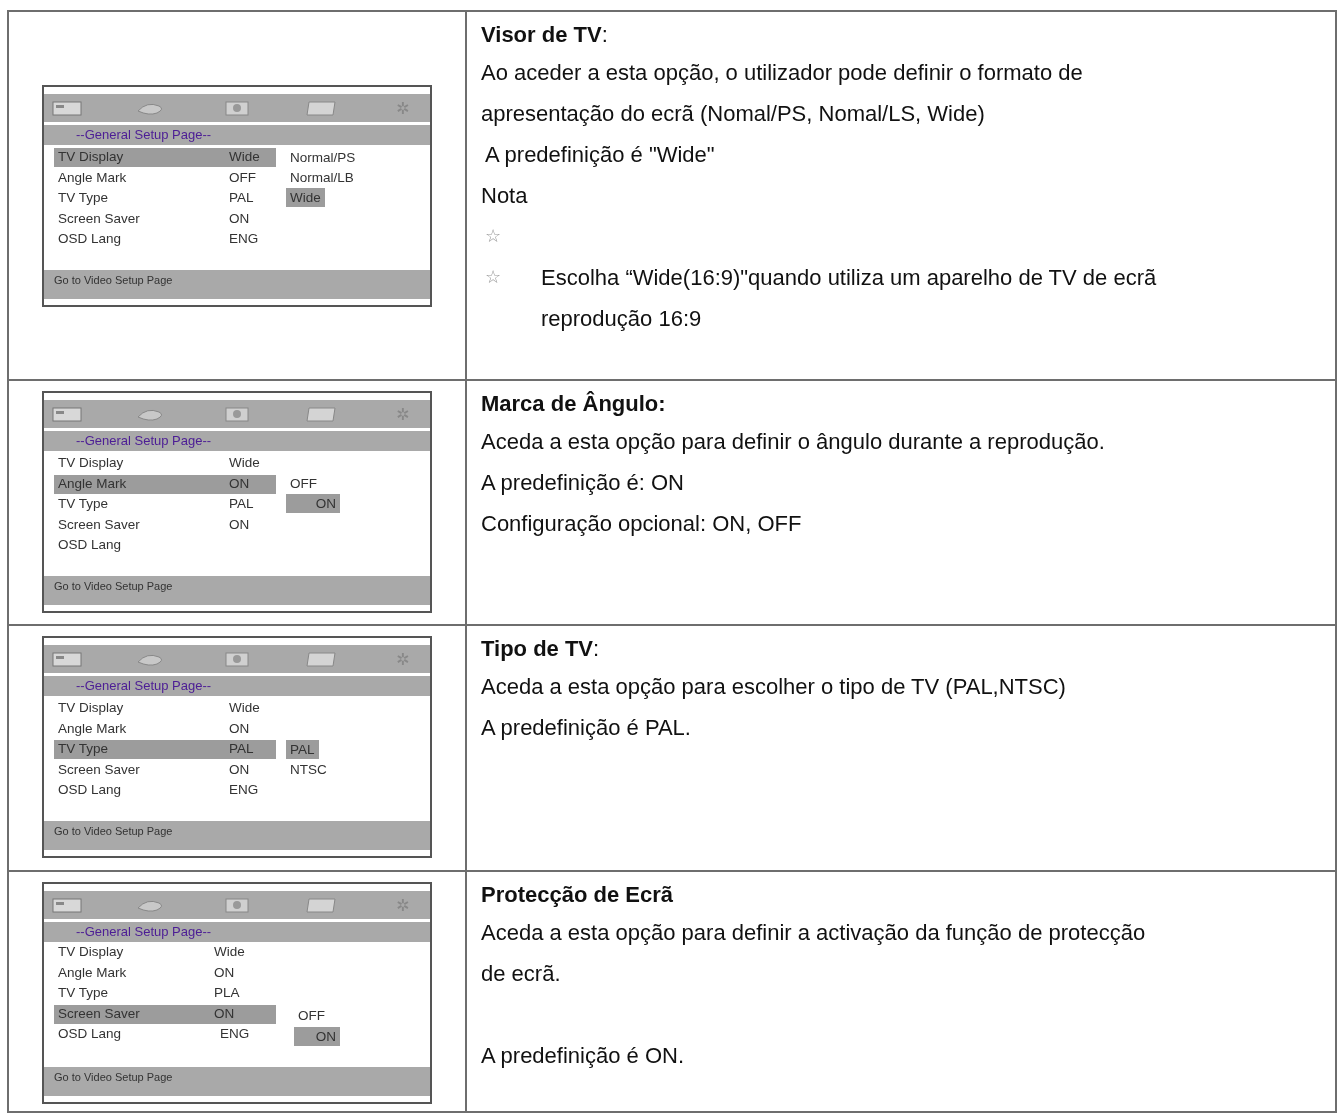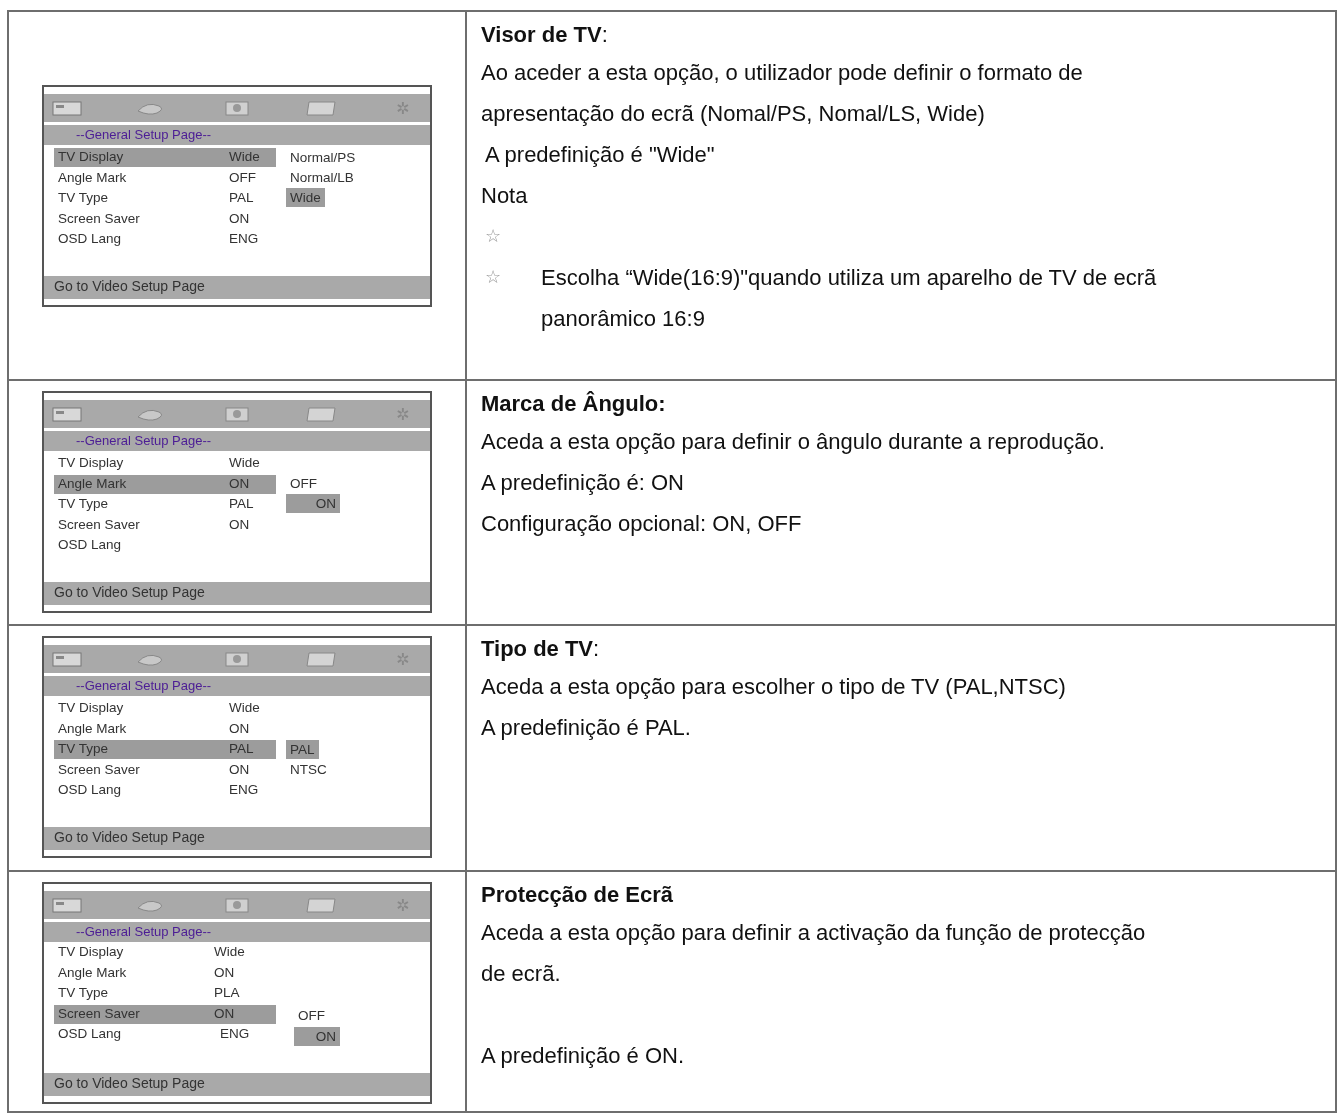--- a/index.html
+++ b/index.html
@@ -30,22 +30,22 @@
   .osd .iconbar .ic { width: 34px; height: 18px; display: flex; align-items: center; justify-content: center; }
   .osd .header { position: absolute; left: 0; right: 0; top: 38px; height: 20px; background: #a9a9a9;
                  font-size: 13px; line-height: 20px; padding-left: 32px; box-sizing: border-box; color: #4c1d95; }
   .osd .menu { position: absolute; left: 0; right: 17px; top: 60px; text-decoration: underline; }
   .osd .item { position: relative; height: 20.5px; font-size: 13.5px; line-height: 20.5px; }
   .osd .item .lbl { position: absolute; left: 14px; }
   .osd .item .val { position: absolute; left: 185px; }
   .osd .item .sel-bg { position: absolute; left: 10px; width: 222px; top: 1px; height: 19px; background: #9c9c9c; }
   .osd .opt { position: absolute; font-size: 13.5px; line-height: 19px; height: 19px; padding: 0 4px; text-align: right; }
   .osd .opt.hl { background: #9c9c9c; }
-  .osd .footer { position: absolute; left: 0; right: 0; bottom: 6px; height: 23px; background: #a9a9a9;
-                 font-size: 14px; line-height: 21px; padding-left: 10px; box-sizing: border-box; }
+  .osd .footer { position: absolute; left: 0; right: 0; bottom: 6px; height: 29px; background: #a9a9a9;
+                 font-size: 11px; line-height: 21px; padding-left: 10px; box-sizing: border-box; }
 </style>
 </head>
 <body>
 
 <div class="tbl">
 
   <div class="row" style="top:0; height:369px;">
     <div class="cell-left">
       <div class="osd" style="top:73px;">
         <div class="iconbar">
@@ -113,21 +113,21 @@
       <div class="para">apresentação do ecrã (Nomal/PS, Nomal/LS, Wide)</div>
       <div class="para indent1">A predefinição é "Wide"</div>
       <div class="para">Nota</div>
       <div class="bullet">
         <span class="star">☆</span>
       </div>
       <div class="bullet">
         <span class="star">☆</span>
         <div>
             <div>Escolha “Wide(16:9)"quando utiliza um aparelho de TV de ecrã</div>
-            <div>panorâmico 16:9</div>
+            <div>reprodução 16:9</div>
           </div>
       </div>
     </div>
   </div>
 
   <div class="row" style="top:369px; height:245px;">
     <div class="cell-left">
       <div class="osd" style="top:10px;">
         <div class="iconbar">
           <div class="ic">

